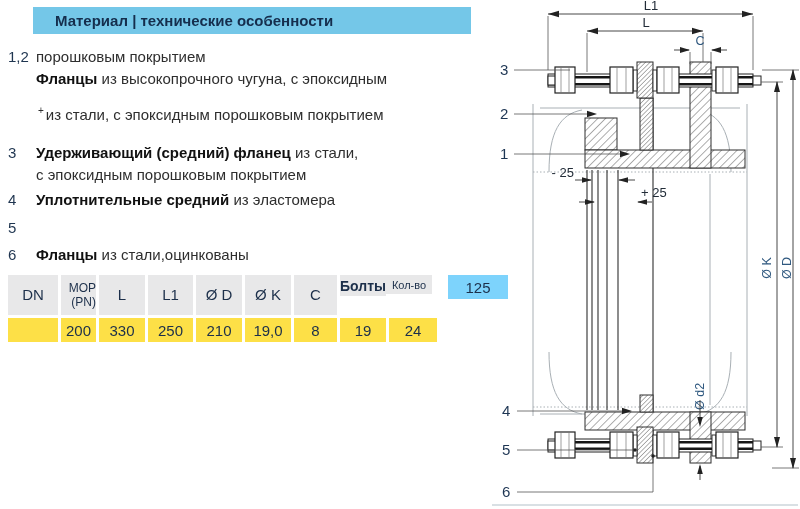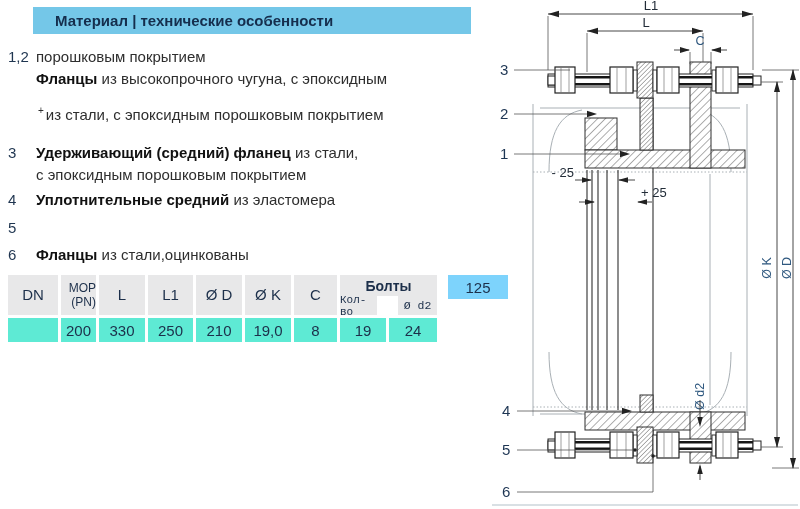--- a/index.html
+++ b/index.html
@@ -18,28 +18,28 @@
   .mat-note{margin:10px 0 0 30px;font-size:15px;line-height:22px;color:#2e2e2e;}
   .mat-note sup{font-size:10px;color:#2e2e2e;margin-right:2px;}
   .mt16{margin-top:16px;} .mt3{margin-top:3px;} .mt6{margin-top:6px;} .mt5{margin-top:5px;}
   
   .spec-table{margin-top:9px;display:grid;
       grid-template-columns:50px 35px 46px 45px 46px 46px 43px 46px 48px 68px;
       grid-column-gap:3px;grid-row-gap:3px;width:497px;}
   .th{background:#e8e8e9;height:40px;display:flex;align-items:center;justify-content:center;
       font-size:15px;color:#1c2f4a;text-align:center;line-height:14px;}
   .th.small{font-size:12px;text-align:right;}
-  .bolts-group{grid-column:8 / span 2;height:40px;display:flex;flex-direction:column;background:#fff;}
+  .bolts-group{grid-column:8 / span 2;height:40px;display:flex;flex-direction:row;background:#fff;}
   .bolts-title{background:#e8e8e9;height:21px;display:flex;align-items:center;justify-content:center;
       font-size:14px;font-weight:bold;color:#1c2f4a;}
-  .bolts-sub{display:flex;height:19px;gap:21px;font-family:Liberation Mono, monospace;}
+  .bolts-sub{display:flex;height:19px;gap:21px;}
   .bolts-sub div{background:#e8e8e9;display:flex;align-items:center;justify-content:center;
       font-size:11px;color:#1c2f4a;}
   .bolts-sub .s1{width:46px;} .bolts-sub .s2{width:48px;font-size:11.5px;}
-  .td{background:#5eead4;height:24px;display:flex;align-items:center;justify-content:center;
+  .td{background:#fde047;height:24px;display:flex;align-items:center;justify-content:center;
       font-size:15px;color:#1c2f4a;}
   .td.dn{background:#7dd3fc;margin-left:8px;}
   
   .diagram{position:absolute;left:490px;top:0;}
   .dt{font-size:13px;fill:#222c38;}
   .dtb{font-size:12.5px;fill:#2f587f;}
   .cn{font-size:15px;fill:#1d3553;}
   .thin{stroke:#555;stroke-width:0.8;fill:none;}
   .dim{stroke:#333;stroke-width:0.9;fill:none;}
   .dark{stroke:#2e2e2e;stroke-width:1.1;fill:none;}

